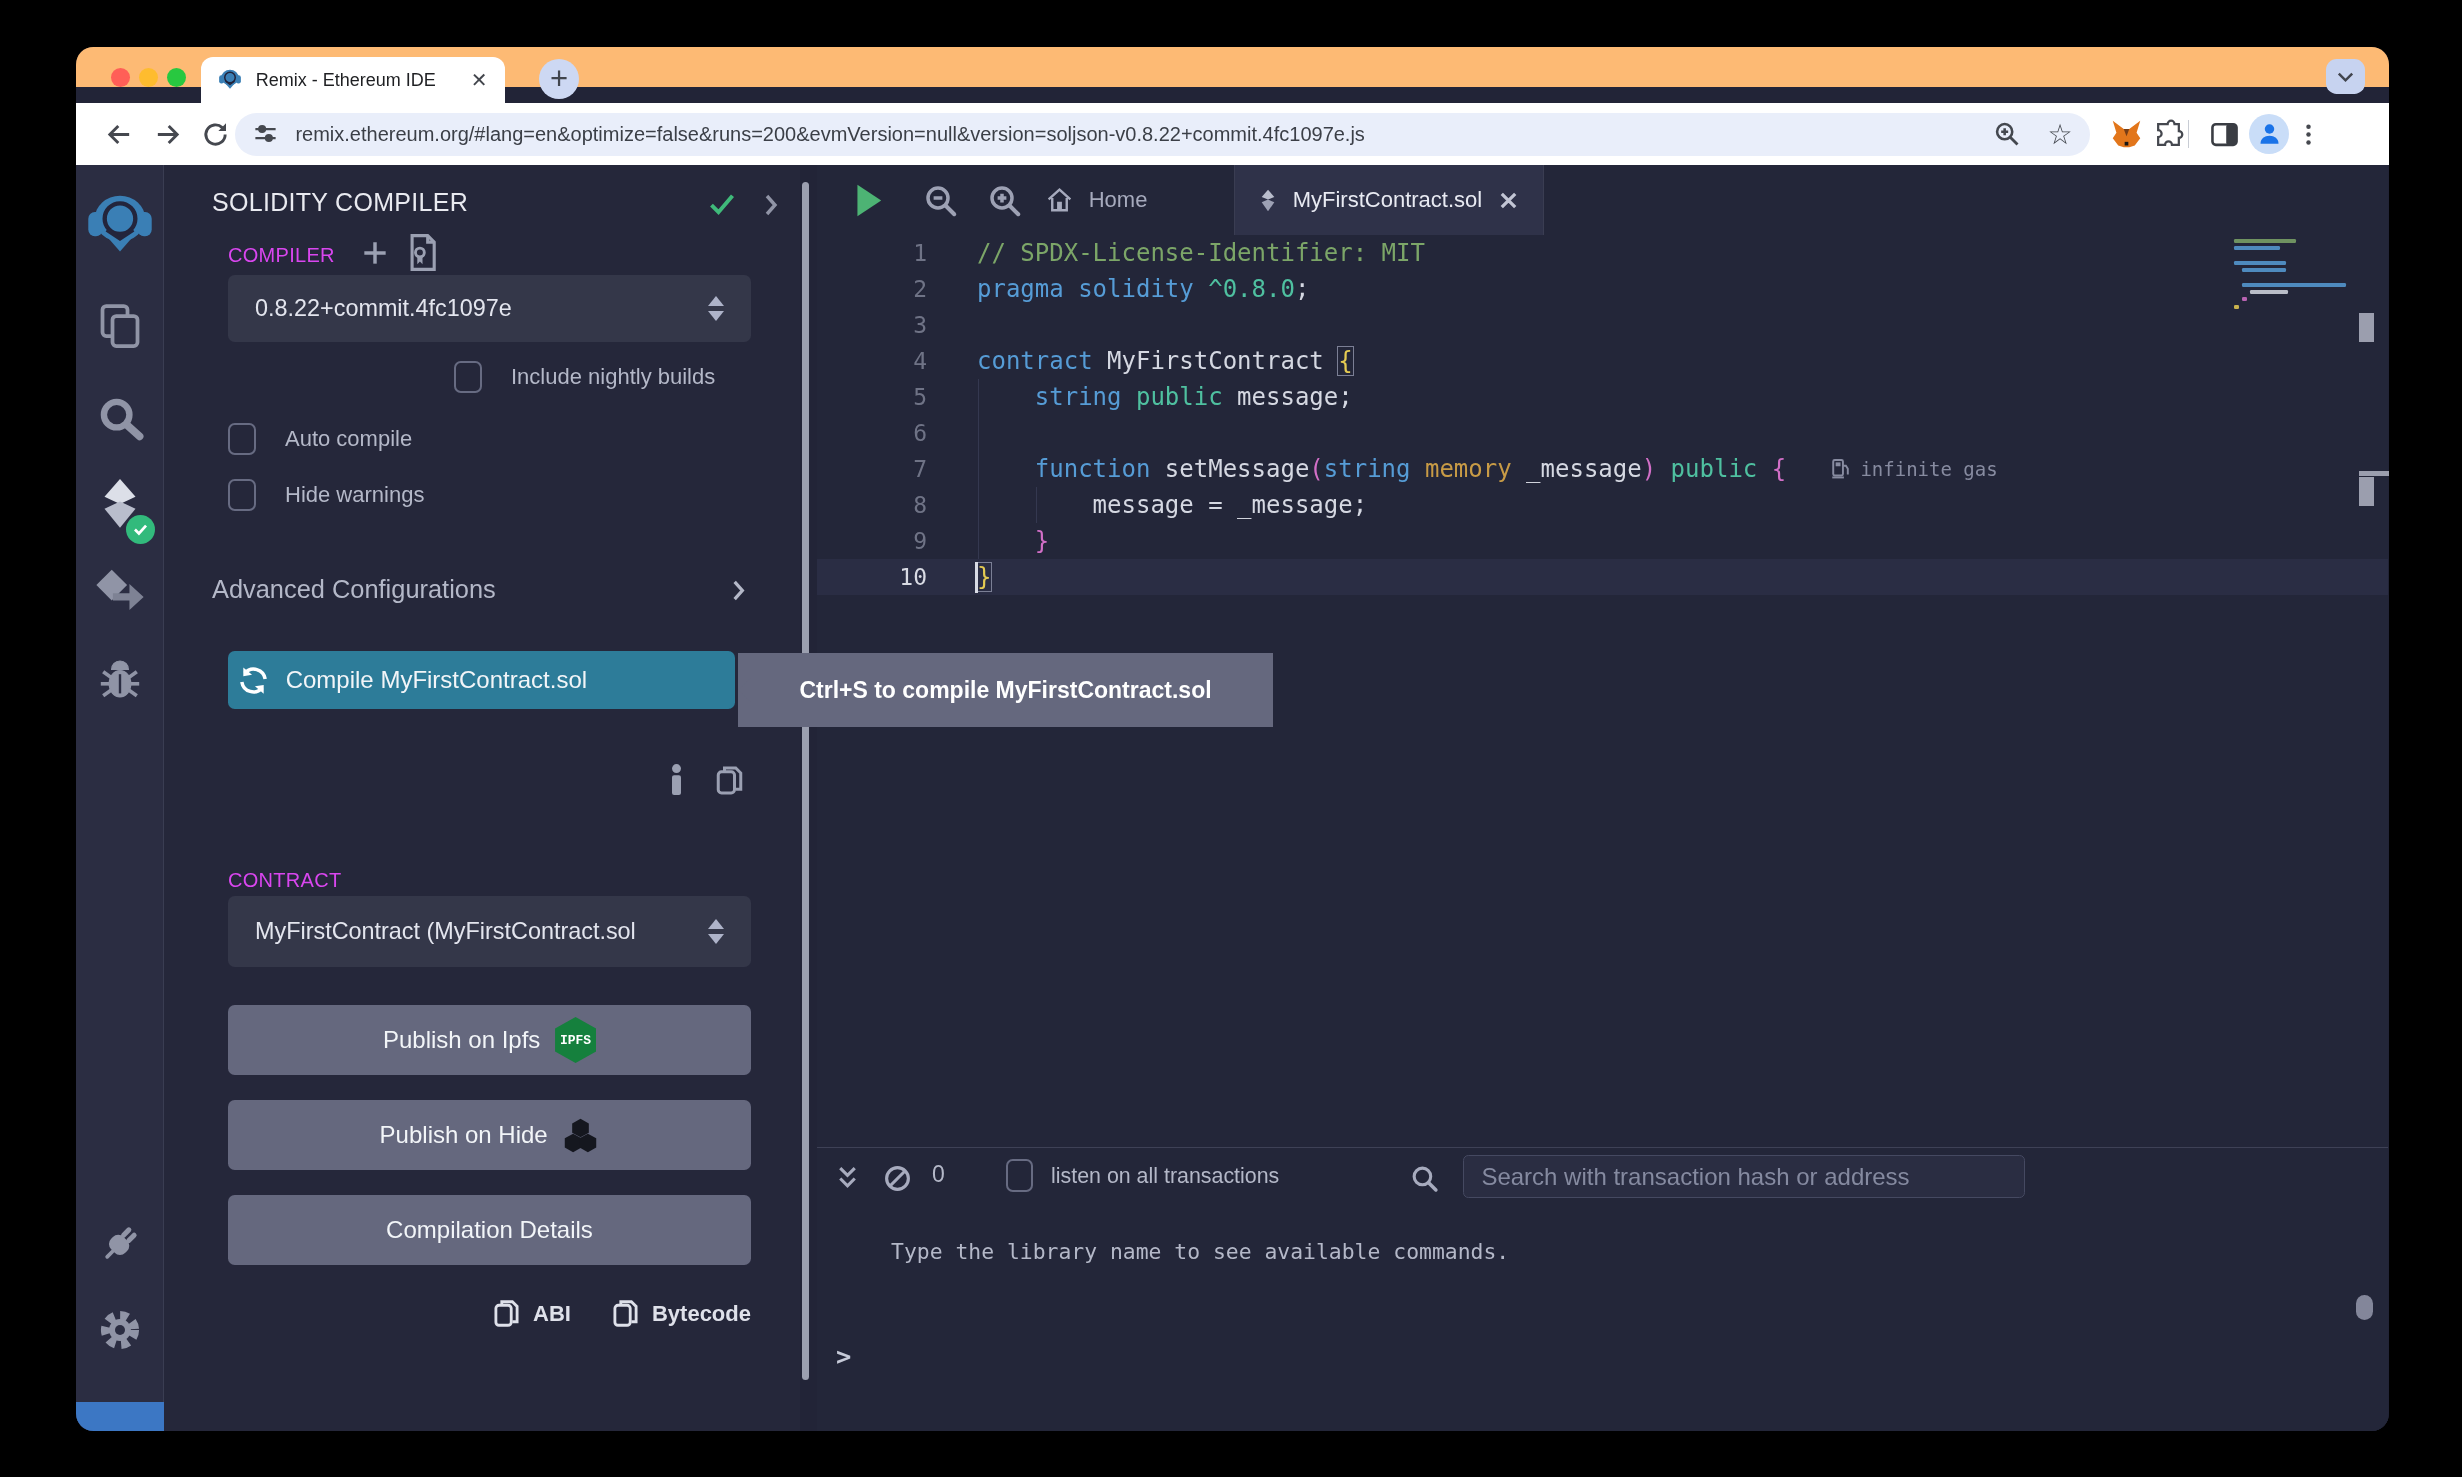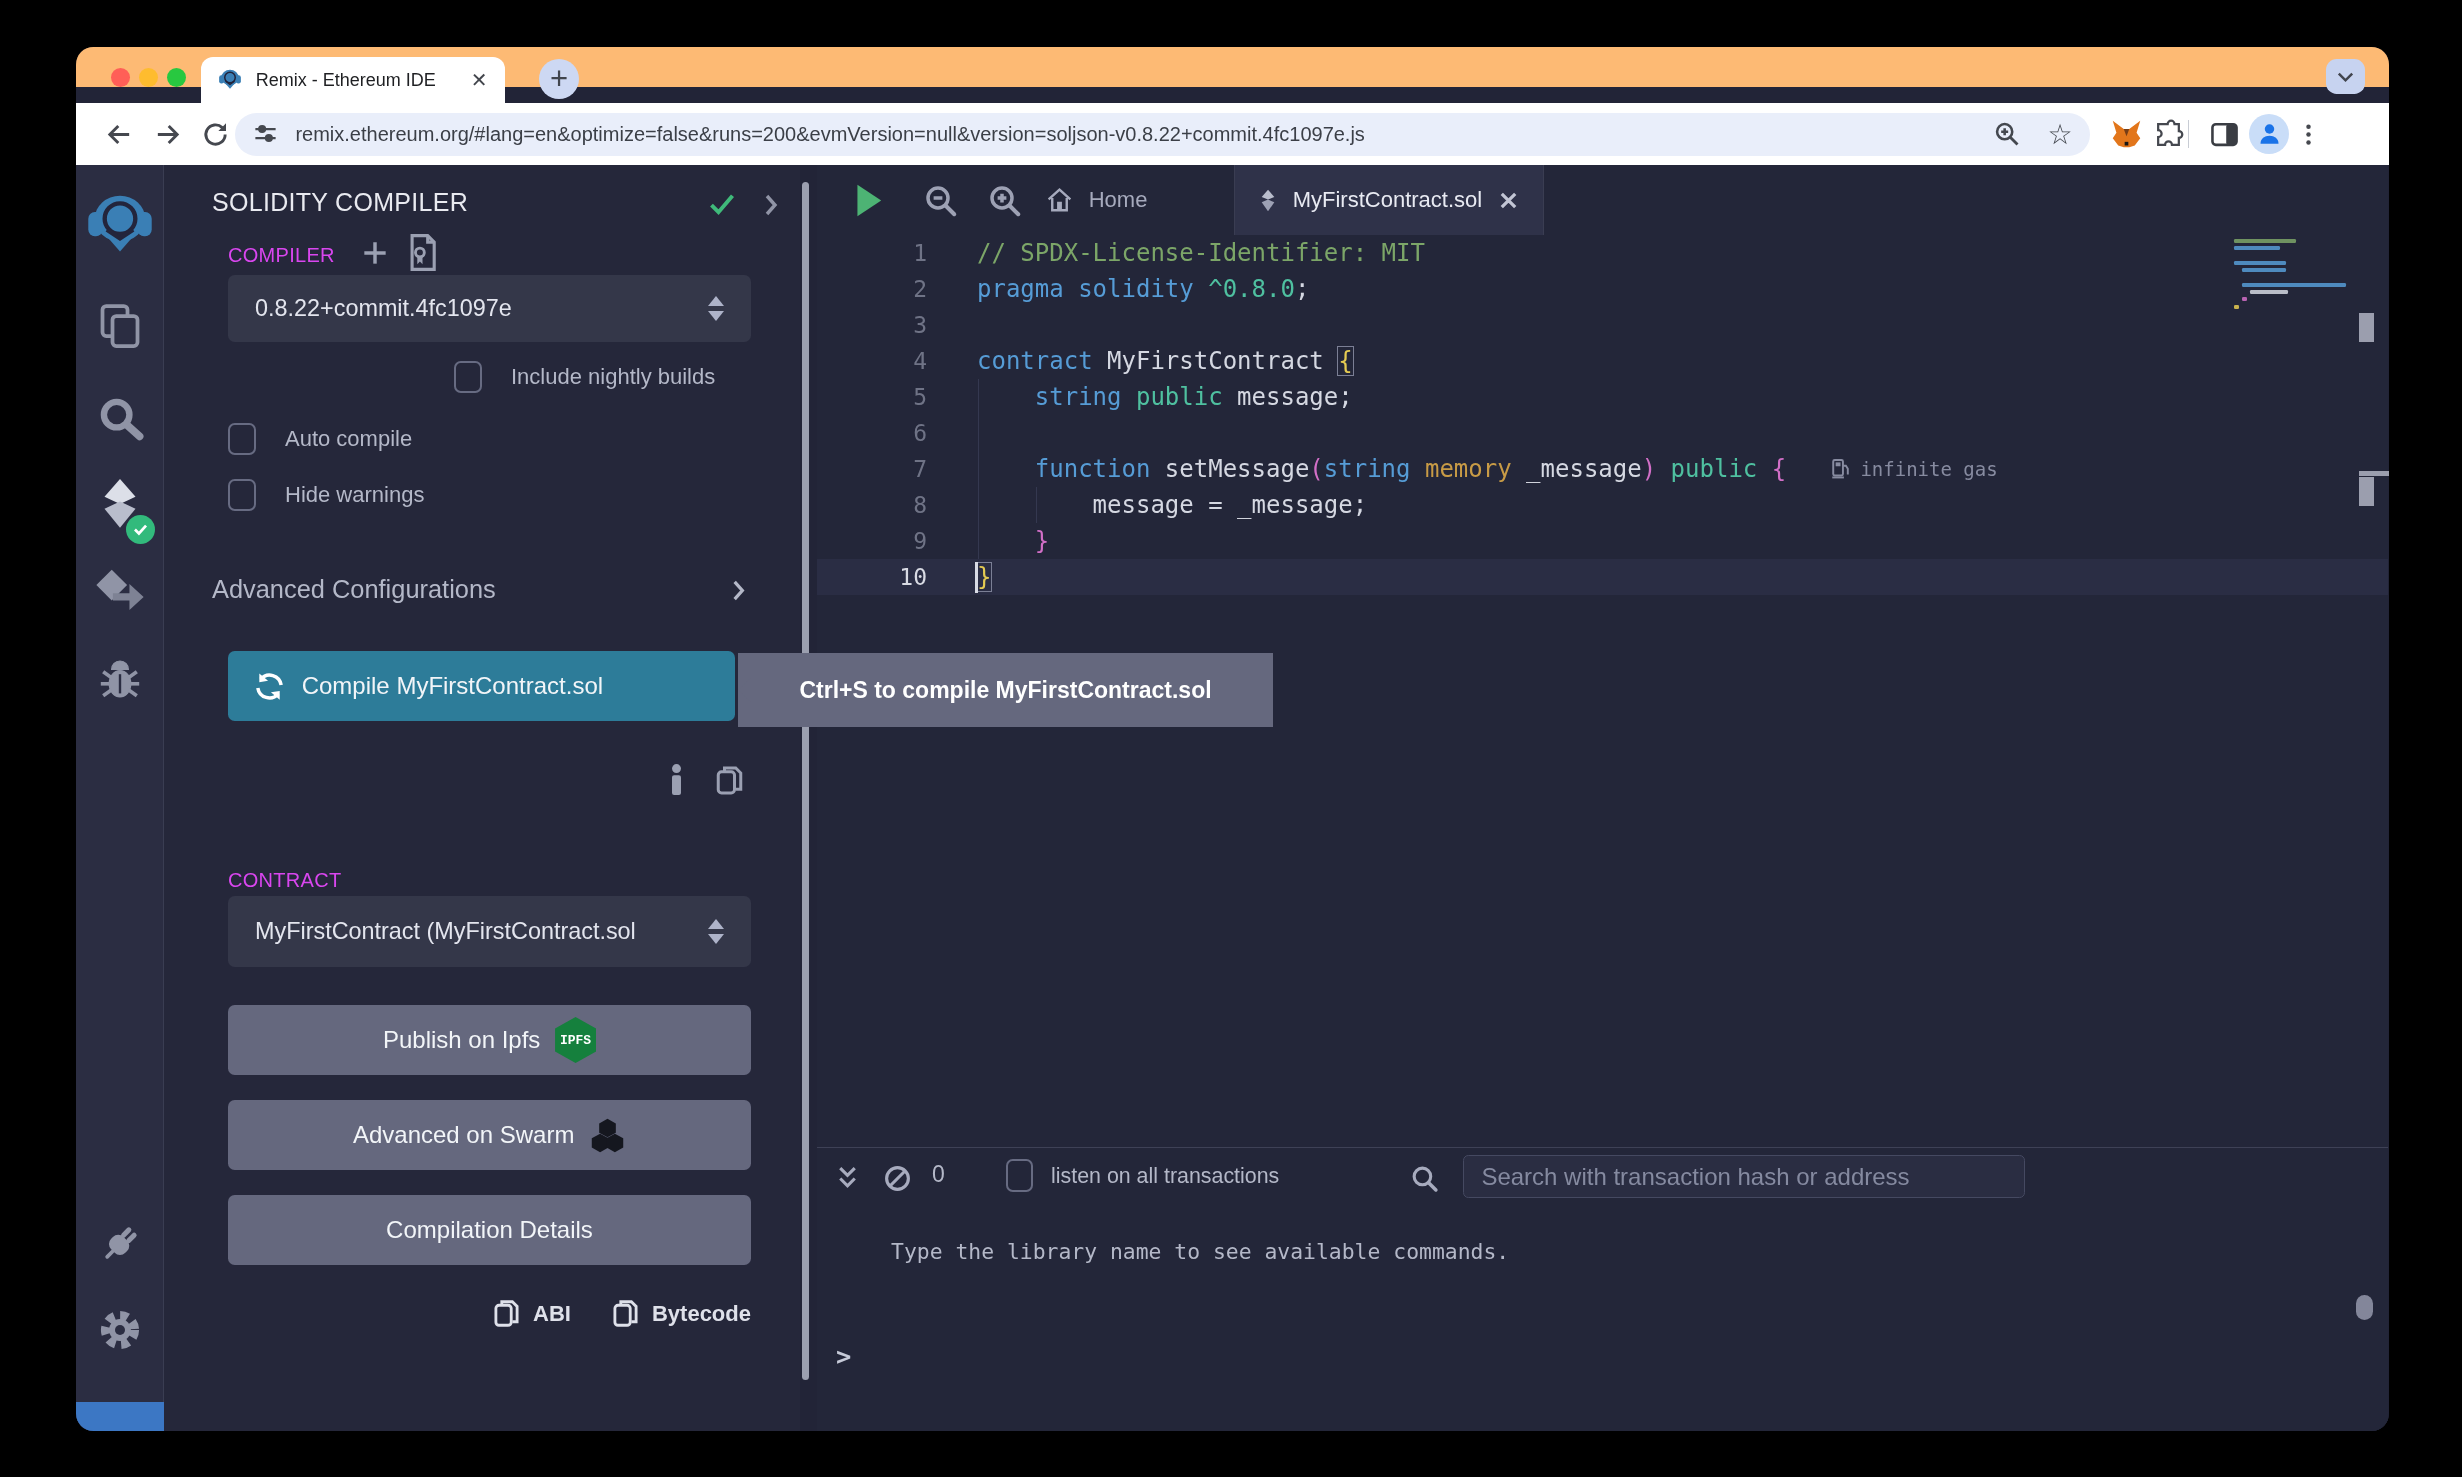--- a/index.html
+++ b/index.html
@@ -50,21 +50,21 @@
          display:flex; align-items:center; padding:0 27px; color:#E3E5EE; font-size:23.4px; }
   .spin { margin-left:auto; display:flex; flex-direction:column; gap:5.4px; }
   .spin i { width:0; height:0; border-left:8.7px solid transparent; border-right:8.7px solid transparent; }
   .spin .up { border-bottom:10px solid #AEB3C9; } .spin .dn { border-top:10px solid #AEB3C9; }
   .chk { width:28px; height:32px; border:2px solid #676B82; border-radius:6.7px; background:transparent; }
   .chk-row { position:absolute; display:flex; align-items:center; gap:29px; }
   .chk-label { font-size:22px; color:#B4B8C8; }
   .adv { position:absolute; left:48px; font-size:25.4px; color:#B4B8C8; }
   .btn { position:absolute; left:64px; border-radius:6.7px; display:flex; align-items:center; justify-content:center;
          color:#F2F5F8; font-size:24px; gap:14.7px; }
-  .btn-compile { background:#2D7C99; width:507px; height:70px; justify-content:flex-start; padding:0 24px; }
+  .btn-compile { background:#2D7C99; width:507px; height:58px; justify-content:flex-start; padding:0 8px; }
   .btn-gray { background:#65687E; }
   .tooltip { position:absolute; left:662px; top:606px; width:535px; height:74px; background:#65687E;
              display:flex; align-items:center; justify-content:center; color:#fff; font-size:23px; font-weight:bold; z-index:30; }
   .tooltip:before { content:""; position:absolute; left:-12px; top:25px; border:12px solid transparent; border-right:13.4px solid #65687E; }
   .ipfs-badge { width:41px; height:46px; background:#15803d; display:flex; align-items:center; justify-content:center;
                 color:#fff; font-size:13px; font-weight:bold; clip-path:polygon(50% 0,100% 25%,100% 75%,50% 100%,0 75%,0 25%);font-family:Liberation Mono, monospace; }
   .abi-row { position:absolute; right:49px; display:flex; gap:40px; align-items:center; }
   .abi-item { display:flex; gap:12px; align-items:center; color:#DFE1EA; font-size:22px; font-weight:bold; }
   .panel-scroll { position:absolute; left:726px; top:16.7px; width:7.4px; height:1198px; background:#A9ADBC; border-radius:4px; opacity:.9; }
 
@@ -369,21 +369,21 @@
               <i class="up"></i>
               <i class="dn"></i>
             </span>
         </div>
 
         <div class="btn btn-gray" style="top:840px;width:523px;height:70px">
           <span>Publish on Ipfs</span>
           <span class="ipfs-badge">IPFS</span>
         </div>
         <div class="btn btn-gray" style="top:935px;width:523px;height:70px">
-          <span>Advanced on Swarm</span>
+          <span>Publish on Hide</span>
           <svg width="37" height="37" viewBox="0 0 40 40">
               <g fill="#15171F">
                 <polygon points="20,2 29,7 29,17 20,22 11,17 11,7"></polygon>
                 <polygon points="10,20 19,25 19,35 10,40 1,35 1,25" transform="translate(2,-2)"></polygon>
                 <polygon points="30,20 39,25 39,35 30,40 21,35 21,25" transform="translate(-2,-2)"></polygon>
               </g>
             </svg>
         </div>
         <div class="btn btn-gray" style="top:1030px;width:523px;height:70px">
           <span>Compilation Details</span>

